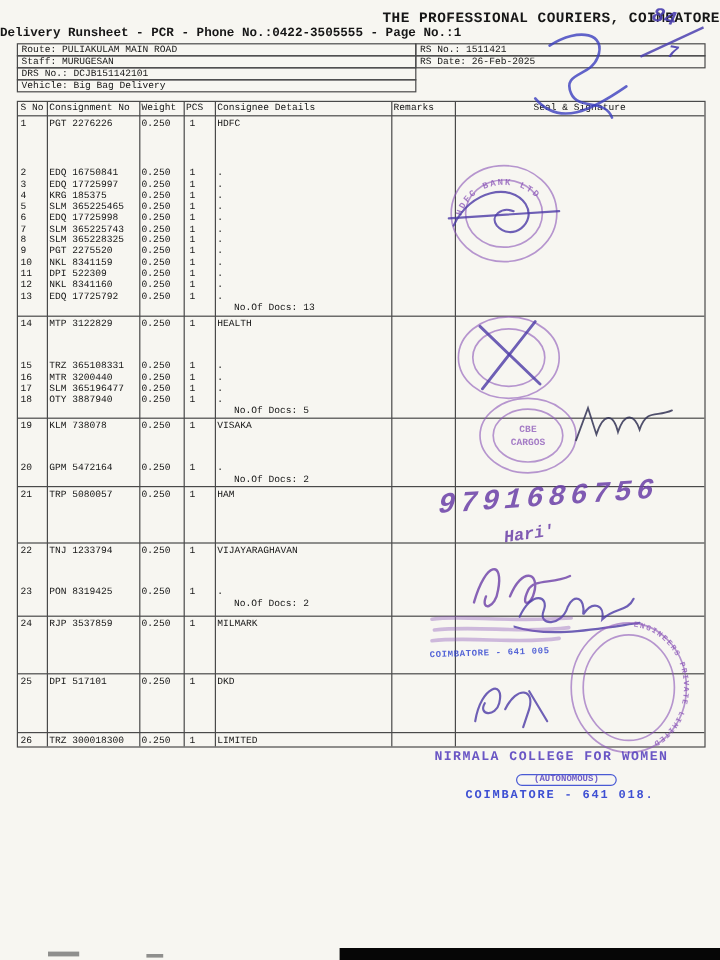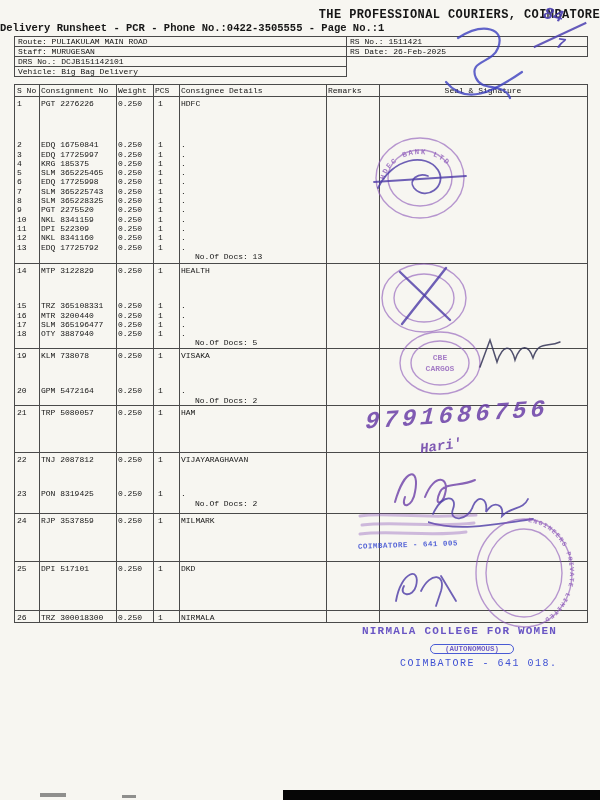--- a/index.html
+++ b/index.html
@@ -48,21 +48,21 @@
   .ctext{fill:#8a55b8;opacity:.75;font-weight:700}
   .sigp{fill:none;stroke:#4b3aa6;stroke-width:1.8;stroke-linecap:round;opacity:.8}
   .sigd{fill:none;stroke:#333355;stroke-width:1.5;stroke-linecap:round;opacity:.85}
   .smu{fill:none;stroke:#8a55b8;stroke-width:3;stroke-linecap:round;opacity:.38}
   .mcity{font-size:7.5px;font-weight:700;color:#2b3fd0;letter-spacing:.5px;opacity:.8;transform:rotate(-2deg);white-space:nowrap}
   .nirmala{white-space:nowrap}
   .n1{font-size:11px;font-weight:700;color:#5b45c0;letter-spacing:1.2px;opacity:.9}
   .n2wrap{margin-top:1px;margin-left:68px}
   .n2{font-size:7.5px;font-weight:700;color:#5b45c0;opacity:.85;border:1.5px solid #2b3fd0;
       border-radius:8px;padding:0 14px}
-  .n3{margin-top:2px;margin-left:38px;font-size:10px;font-weight:400;color:#2b3fd0;letter-spacing:1.5px;opacity:.9}
+  .n3{margin-top:2px;margin-left:26px;font-size:10px;font-weight:700;color:#2b3fd0;letter-spacing:1.5px;opacity:.9}
   .bbar{position:absolute;left:283px;top:790px;width:317px;height:10px;background:#060606}
   .dash{position:absolute;background:#3a3a3a;opacity:.55}
 </style>
 </head>
 <body>
 
 <div class="page">
 
   <div class="title">THE PROFESSIONAL COURIERS, COIMBATORE</div>
   <div class="subtitle">Delivery Runsheet - PCR - Phone No.:0422-3505555 - Page No.:1</div>
@@ -291,21 +291,21 @@
             <div class="cell wt">0.250</div>
             <div class="cell pcs">1</div>
             <div class="cell cons">HAM</div>
             <div class="cell rem"></div>
             <div class="cell seal"></div>
           </div>
         </div>
         <div class="group g4">
           <div class="row leader">
             <div class="cell sno">22</div>
-            <div class="cell cn">TNJ 2087812</div>
+            <div class="cell cn">TNJ 1233794</div>
             <div class="cell wt">0.250</div>
             <div class="cell pcs">1</div>
             <div class="cell cons">VIJAYARAGHAVAN</div>
             <div class="cell rem"></div>
             <div class="cell seal"></div>
           </div>
           <div class="row">
             <div class="cell sno">23</div>
             <div class="cell cn">PON 8319425</div>
             <div class="cell wt">0.250</div>
@@ -337,21 +337,21 @@
             <div class="cell rem"></div>
             <div class="cell seal"></div>
           </div>
         </div>
         <div class="group g7">
           <div class="row">
             <div class="cell sno">26</div>
             <div class="cell cn">TRZ 300018300</div>
             <div class="cell wt">0.250</div>
             <div class="cell pcs">1</div>
-            <div class="cell cons">NIRMALA</div>
+            <div class="cell cons">LIMITED</div>
             <div class="cell rem"></div>
             <div class="cell seal"></div>
           </div>
         </div>
       </div>
     <div class="vline" style="left:24px"></div>
     <div class="vline" style="left:101px"></div>
     <div class="vline" style="left:138px"></div>
     <div class="vline" style="left:164px"></div>
     <div class="vline" style="left:311px"></div>

